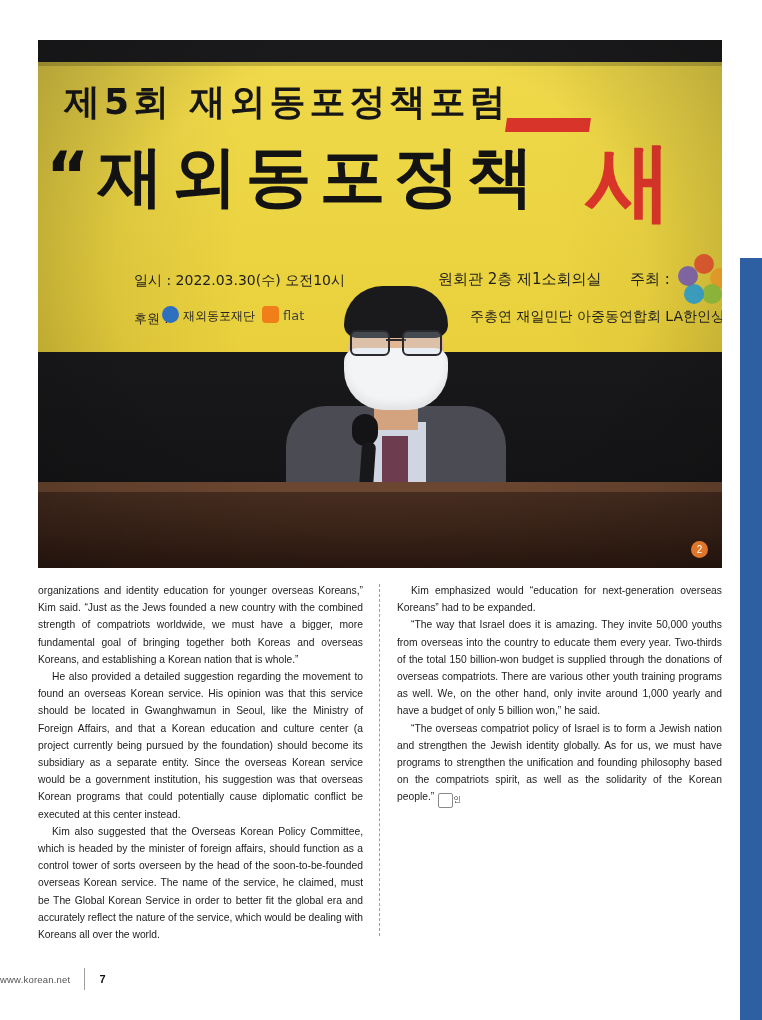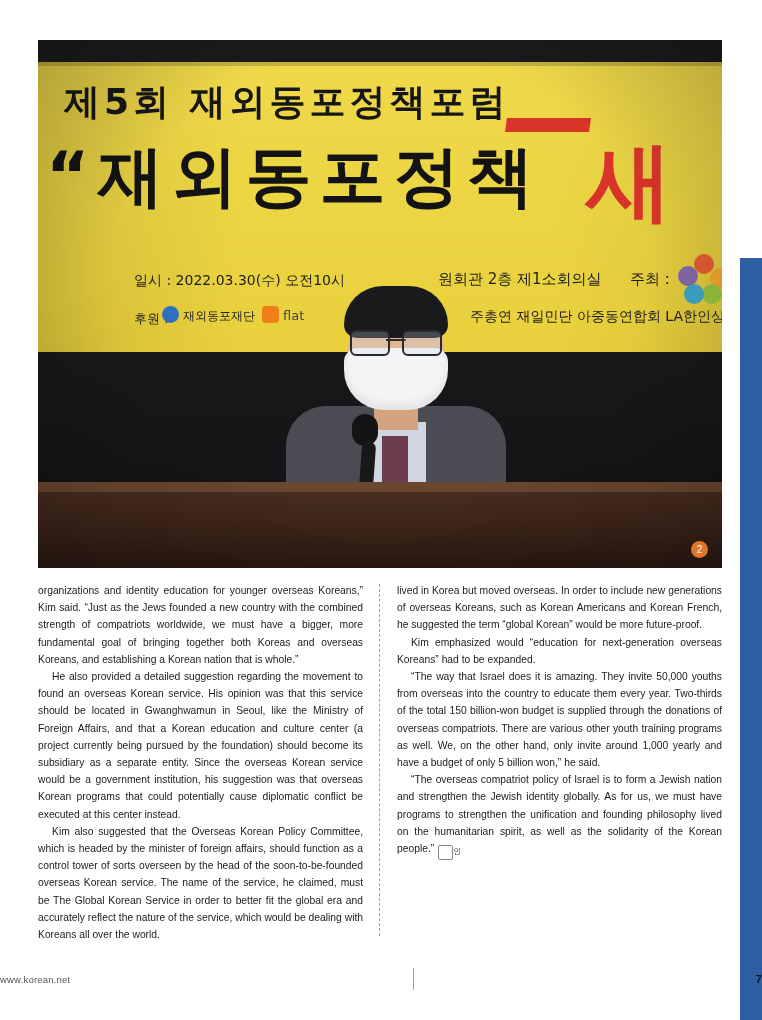--- a/index.html
+++ b/index.html
@@ -328,21 +328,20 @@
 
   
   .columns {
     position: absolute;
     left: 38px;
     top: 582px;
     width: 684px;
     height: 360px;
     display: flex;
     gap: 0;
-    justify-content: flex-end;
   }
   .col {
     width: 330px;
     font-size: 10.3px;
     line-height: 17.2px;
     color: #1b1b1b;
     text-align: justify;
     font-family: "Liberation Sans", sans-serif;
   }
   .col.left { padding-right: 16px; }
@@ -372,21 +371,21 @@
 
   
   .footer {
     position: absolute;
     left: 0;
     top: 966px;
     width: 762px;
     height: 26px;
     display: flex;
     align-items: center;
-    justify-content: space-between;
+    justify-content: flex-start;
     gap: 14px;
   }
   .footer-url {
     font-size: 9.5px;
     color: #555;
     letter-spacing: .2px;
     font-family: "Liberation Sans", sans-serif;
   }
   .footer-sep {
     width: 1px;
@@ -470,24 +469,23 @@
   <div class="columns">
     <div class="col left">
       <p>organizations and identity education for younger overseas Koreans,” Kim said. “Just as the Jews founded a new country with the combined strength of compatriots worldwide, we must have a bigger, more fundamental goal of bringing together both Koreas and overseas Koreans, and establishing a Korean nation that is whole.”</p>
       <p class="ind">He also provided a detailed suggestion regarding the movement to found an overseas Korean service. His opinion was that this service should be located in Gwanghwamun in Seoul, like the Ministry of Foreign Affairs, and that a Korean education and culture center (a project currently being pursued by the foundation) should become its subsidiary as a separate entity. Since the overseas Korean service would be a government institution, his suggestion was that overseas Korean programs that could potentially cause diplomatic conflict be executed at this center instead.</p>
       <p class="ind">Kim also suggested that the Overseas Korean Policy Committee, which is headed by the minister of foreign affairs, should function as a control tower of sorts overseen by the head of the soon-to-be-founded overseas Korean service. The name of the service, he claimed, must be The Global Korean Service in order to better fit the global era and accurately reflect the nature of the service, which would be dealing with Koreans all over the world.</p>
     </div>
 
     <div class="divider"></div>
 
     <div class="col right">
-      <p>lived in Korea but moved overseas. In order to include new generations of overseas Koreans, such as Korean Americans and Korean French, he suggested the term “global Korean” would be more future-proof.</p>
       <p class="ind">Kim emphasized would “education for next-generation overseas Koreans” had to be expanded.</p>
       <p class="ind">“The way that Israel does it is amazing. They invite 50,000 youths from overseas into the country to educate them every year. Two-thirds of the total 150 billion-won budget is supplied through the donations of overseas compatriots. There are various other youth training programs as well. We, on the other hand, only invite around 1,000 yearly and have a budget of only 5 billion won,” he said.</p>
-      <p class="ind"><span>“The overseas compatriot policy of Israel is to form a Jewish nation and strengthen the Jewish identity globally. As for us, we must have programs to strengthen the unification and founding philosophy lived on the humanitarian spirit, as well as the solidarity of the Korean people.”</span><span class="endmark">인</span></p>
+      <p class="ind"><span>“The overseas compatriot policy of Israel is to form a Jewish nation and strengthen the Jewish identity globally. As for us, we must have programs to strengthen the unification and founding philosophy based on the compatriots spirit, as well as the solidarity of the Korean people.”</span><span class="endmark">인</span></p>
     </div>
   </div>
 
   <div class="footer">
     <div class="footer-url">www.korean.net</div>
     <div class="footer-sep"></div>
     <div class="footer-page">7</div>
   </div>
 
 </div>

